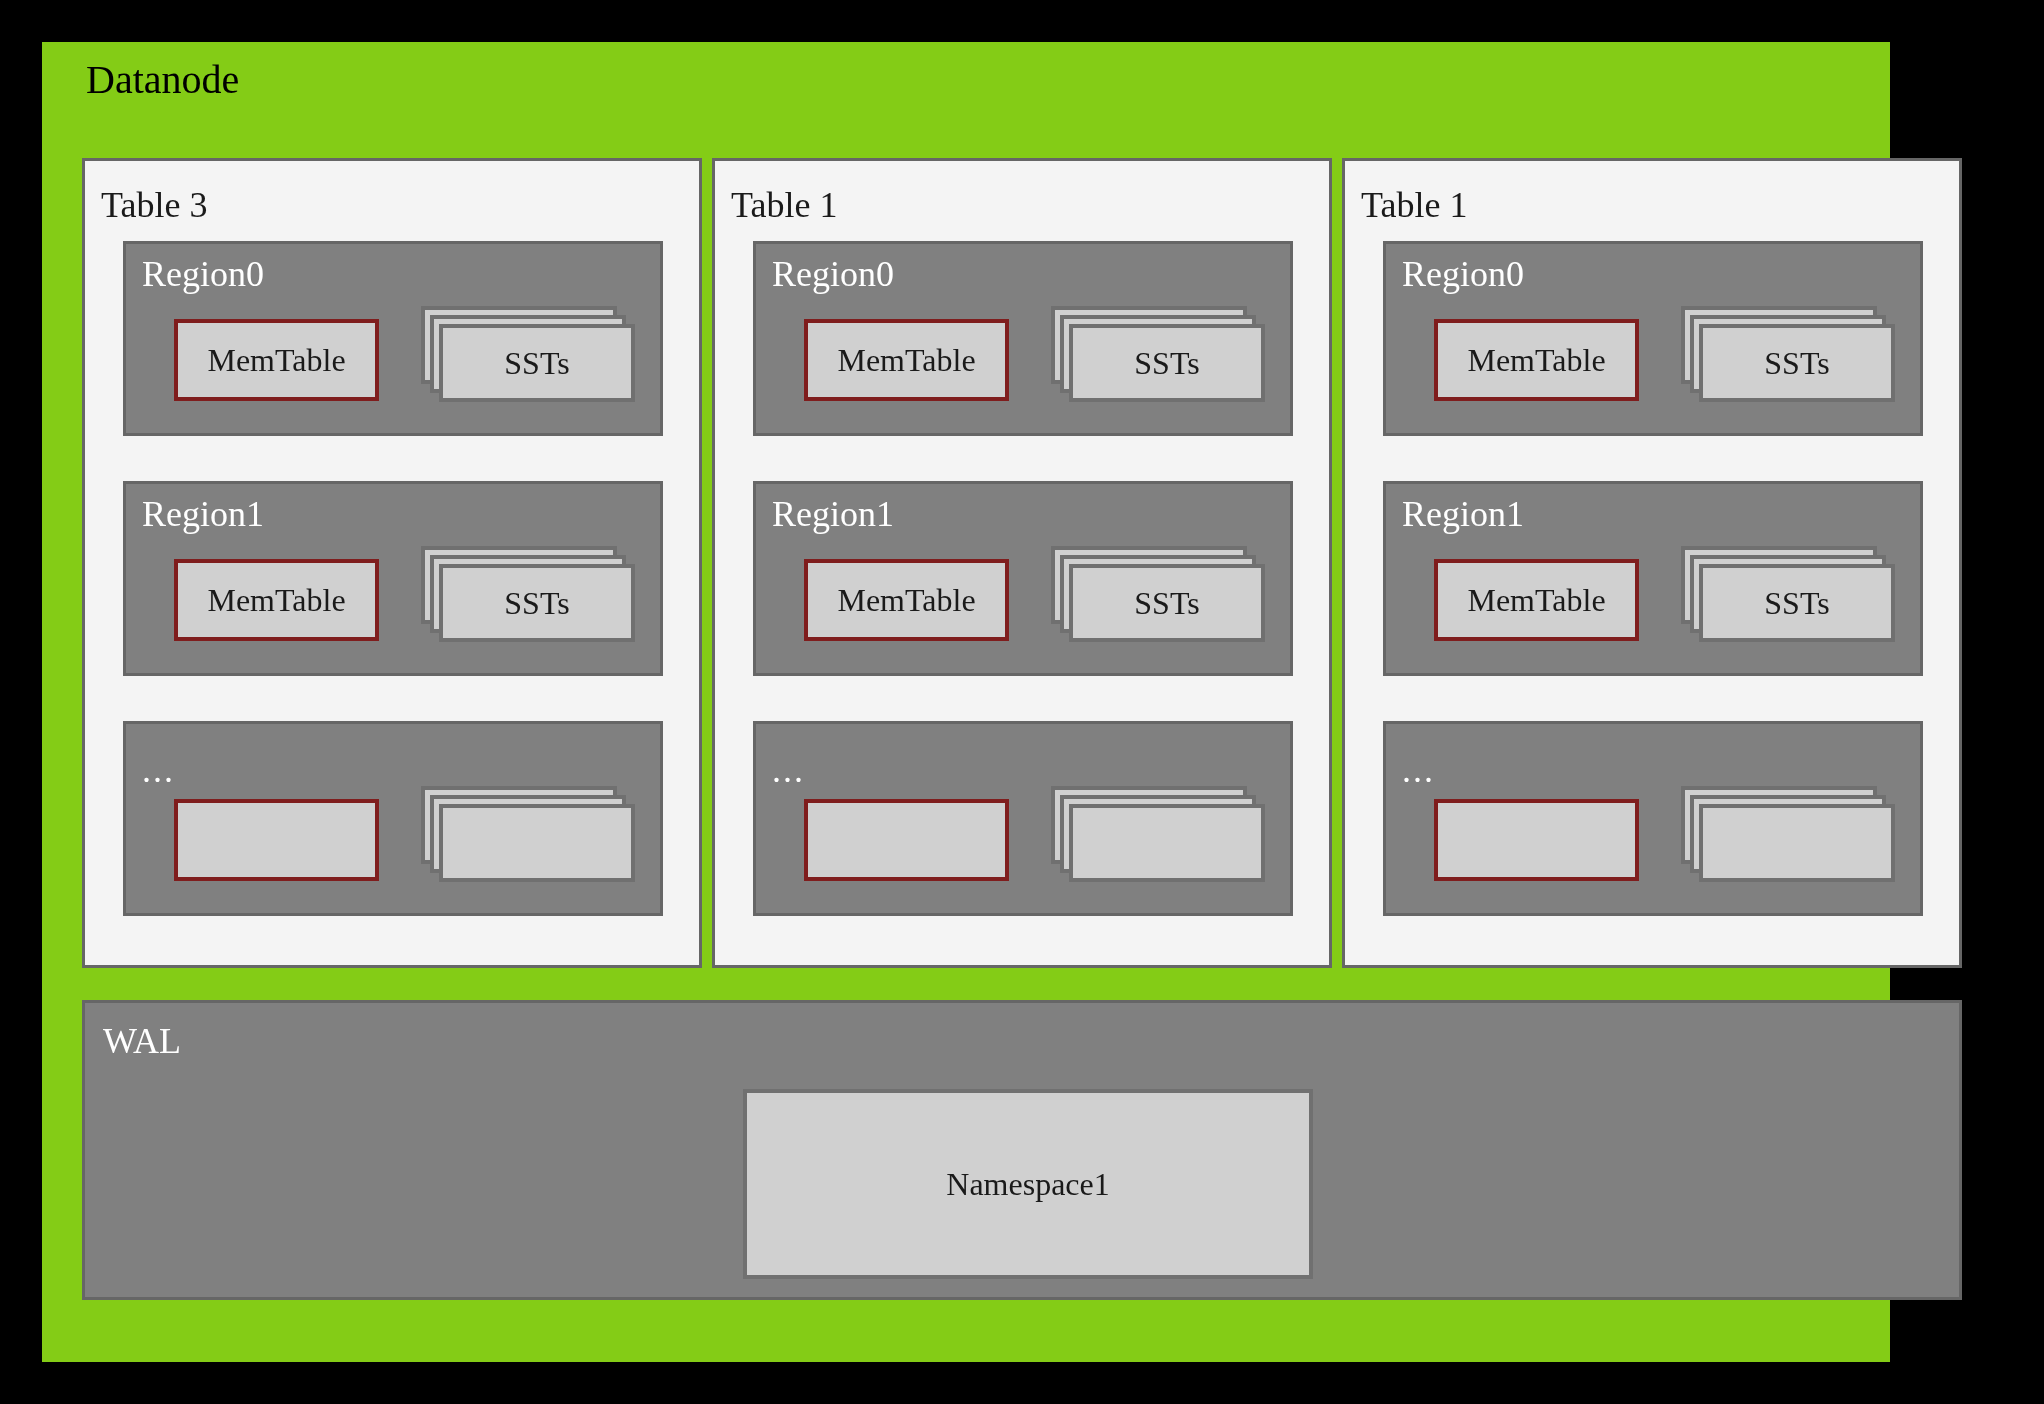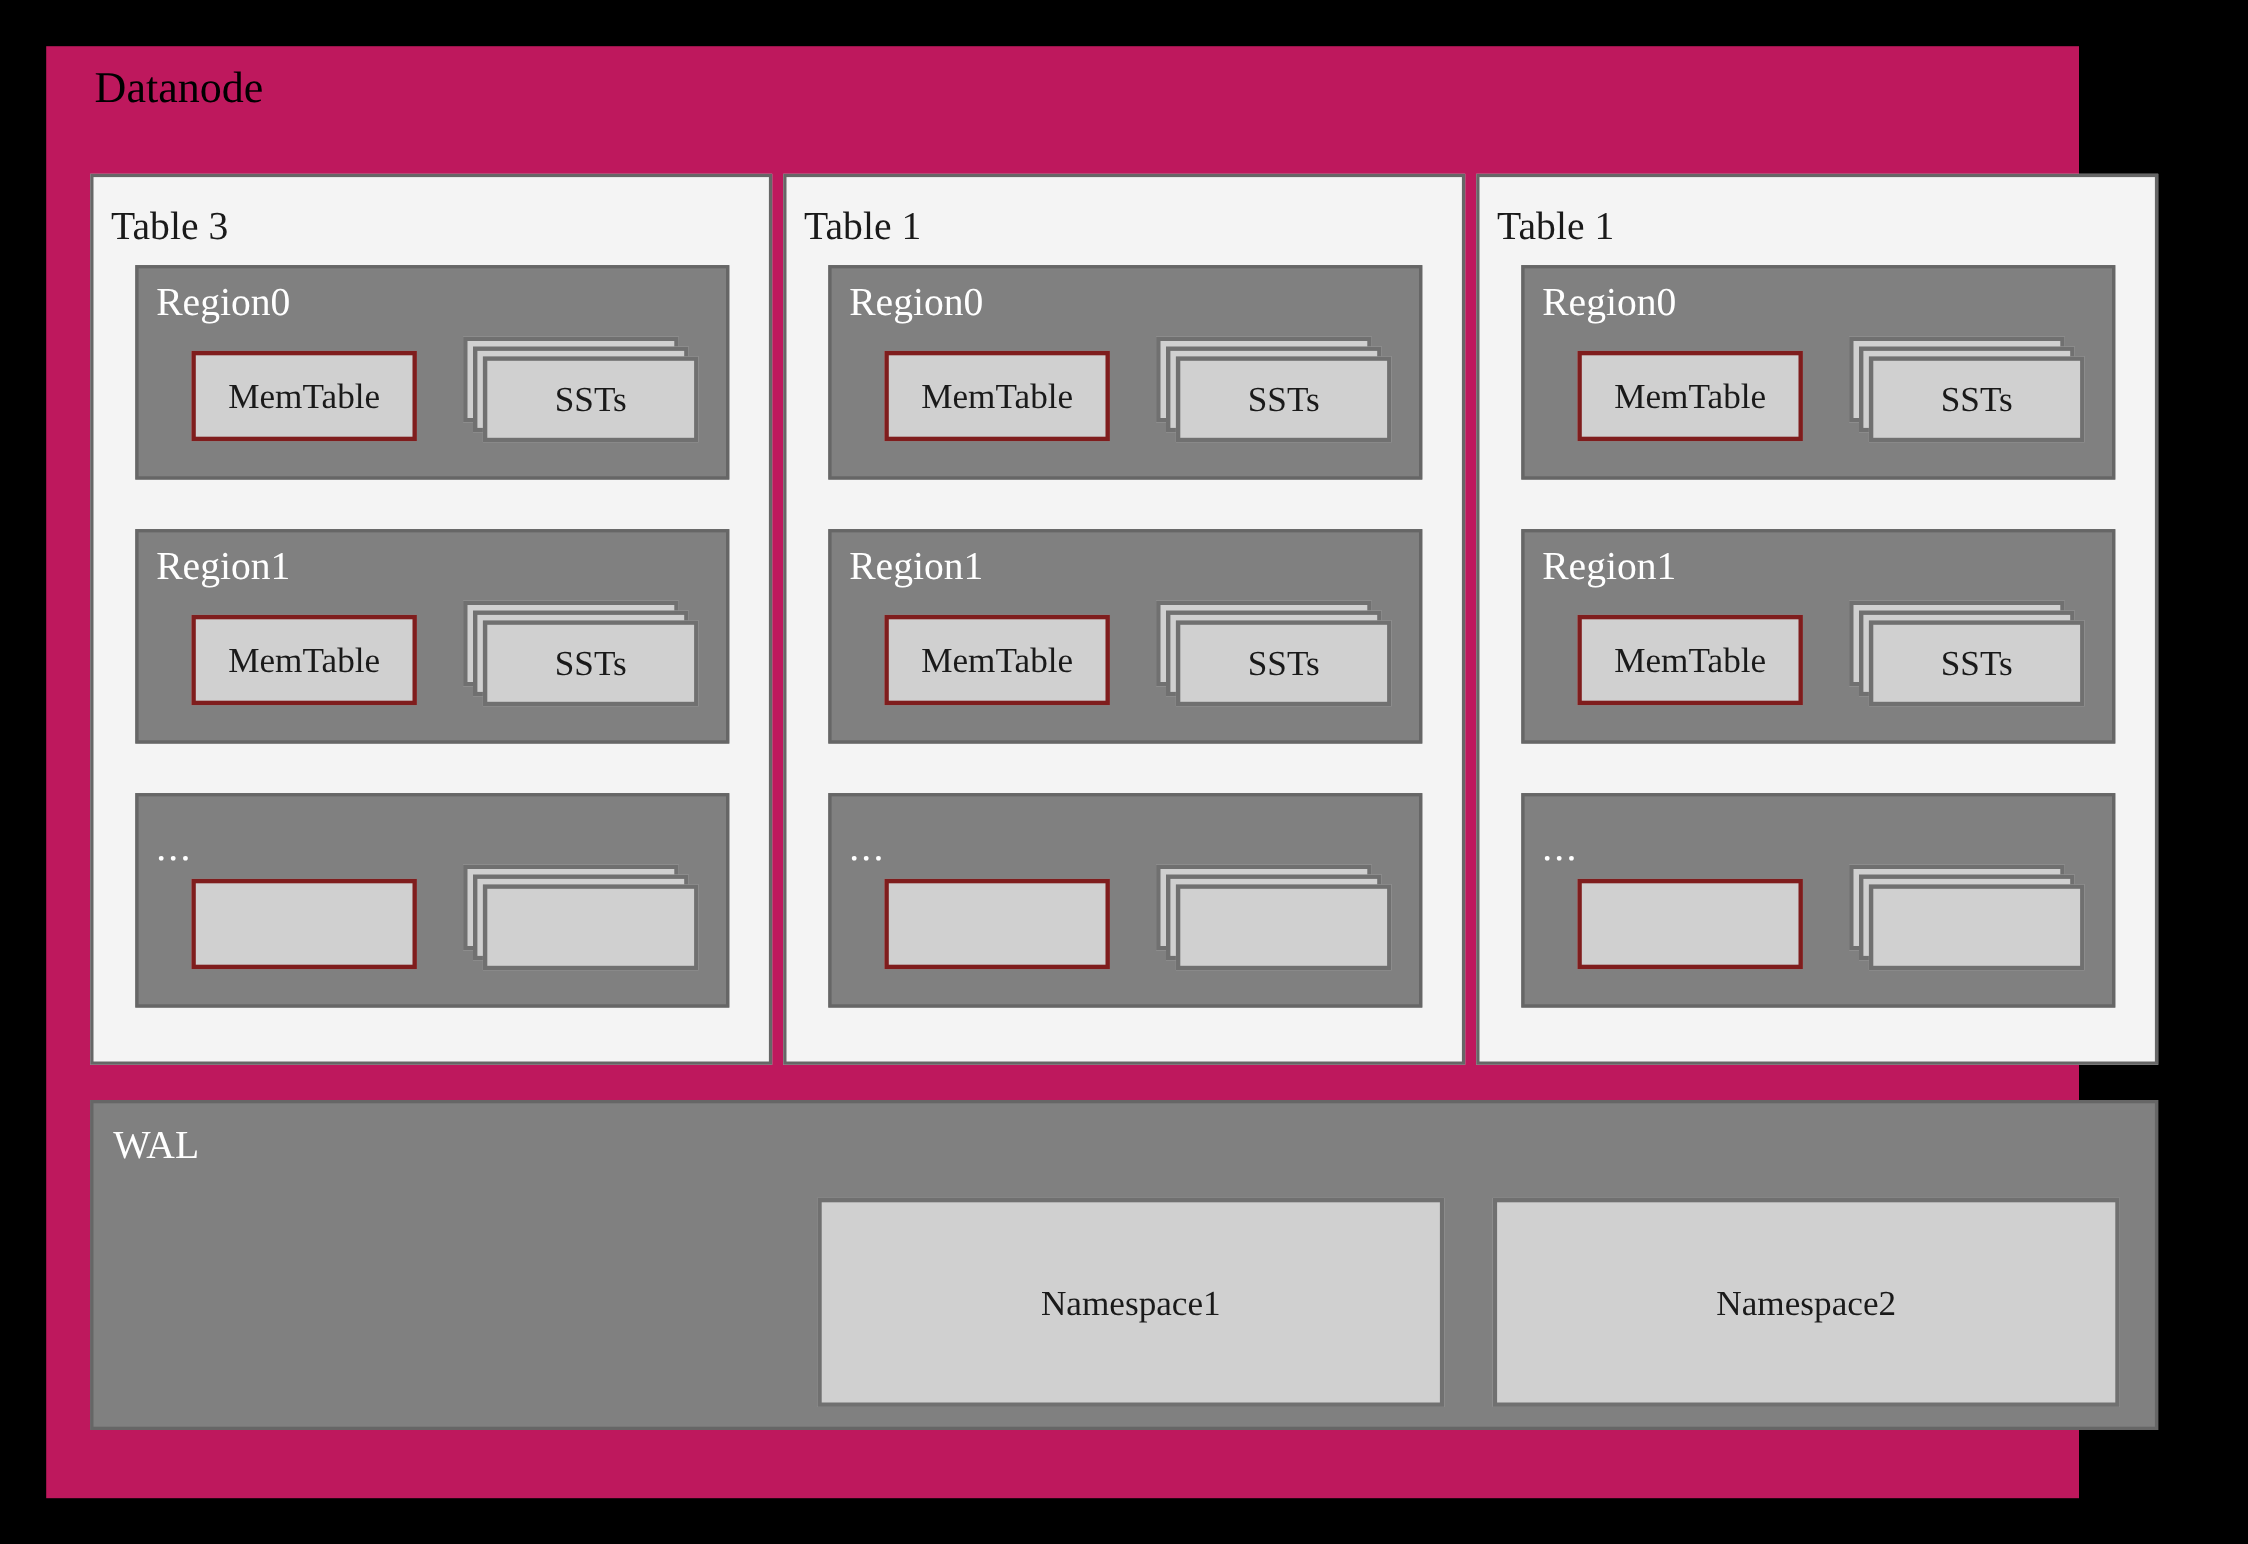--- a/index.html
+++ b/index.html
@@ -14,21 +14,21 @@
     overflow: hidden;
   }
 
   
   #datanode-frame {
     position: absolute;
     left: 42px;
     top: 42px;
     width: 1848px;
     height: 1320px;
-    background: #be185d;
+    background: #84cc16;
     box-sizing: border-box;
   }
 
   
   #datanode-title {
     position: absolute;
     left: 44px;
     top: 18px;
     font-size: 40px;
     color: #000000;
@@ -290,16 +290,15 @@
           <div class="sst-layer l3"></div>
         </div>
       </div>
     </div>
 
   </div>
 
   <div id="wal-panel">
     <div id="wal-label">WAL</div>
     <div class="namespace-box n1">Namespace1</div>
-    <div class="namespace-box n2">Namespace2</div>
   </div>
 
 </div>
 
 </body></html>

